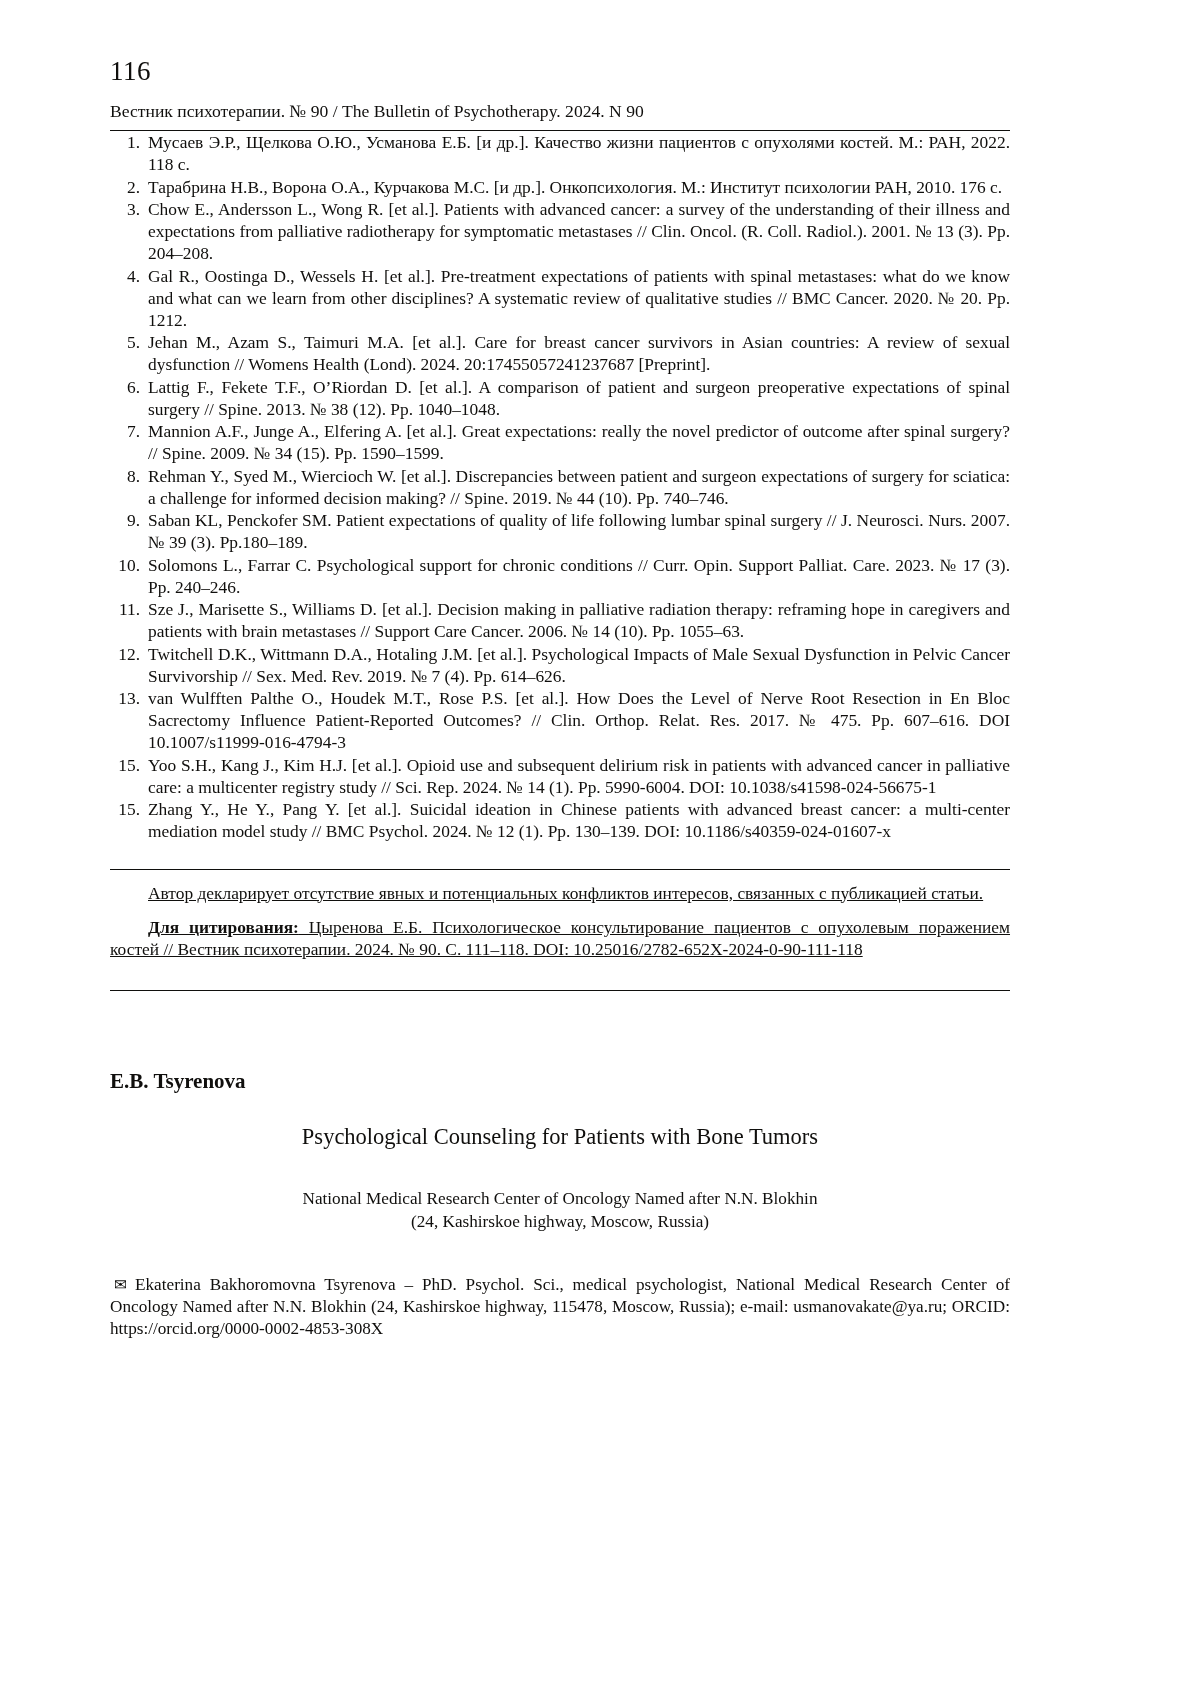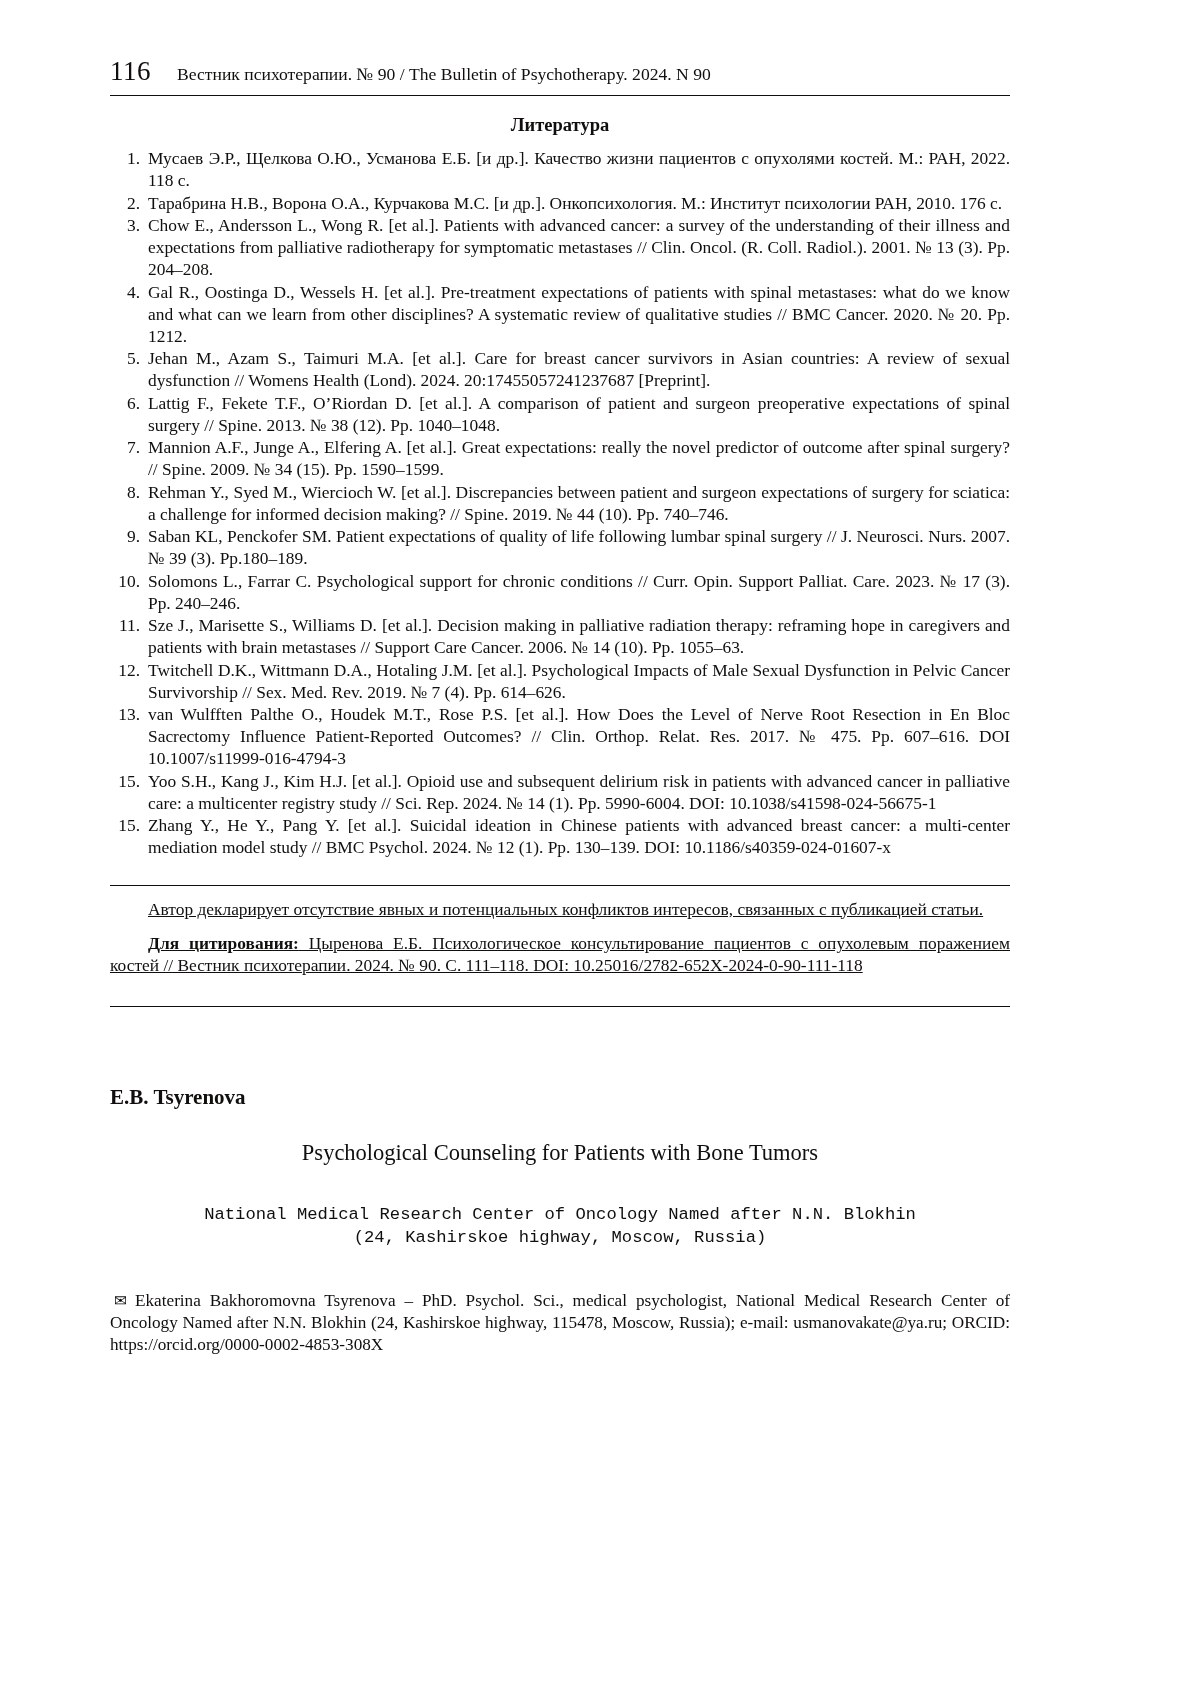--- a/index.html
+++ b/index.html
@@ -20,22 +20,23 @@
     position: absolute;
     left: 110px;
     top: 56px;
     width: 900px;
   }
 
   
   .runhead {
     display: flex;
     align-items: baseline;
-    gap: 26px;
+    gap: 14px;
     font-size: 17.5px;
+    flex-direction: column;
   }
   .runhead .folio {
     font-size: 27px;
     letter-spacing: 0.5px;
   }
   .runhead .journal {
     font-size: 17.6px;
     white-space: nowrap;
   }
   .runhead .journal .ital {
@@ -112,21 +113,20 @@
     text-align: center;
     font-weight: normal;
     font-size: 22.5px;
     margin-top: 30px;
   }
   .en-affil {
     text-align: center;
     font-size: 17.2px;
     margin-top: 38px;
     line-height: 1.32;
-    font-family: Liberation Mono, monospace;
   }
   .en-contact {
     margin-top: 40px;
     font-size: 17.2px;
     line-height: 1.3;
     text-align: justify;
   }
   .en-contact .env {
     font-size: 15.5px;
     padding-right: 8px;
@@ -140,21 +140,20 @@
   <div class="content">
 
     <div class="runhead">
       <div class="folio">116</div>
       <div class="journal">
         <span>Вестник психотерапии. № 90  /  </span><span class="ital">The Bulletin of Psychotherapy</span><span>. 2024. N 90</span>
       </div>
     </div>
     <div class="rule"></div>
 
-    <div class="ref-title">Литература</div>
 
     <ol class="refs">
       <li><span class="num">1.</span><span>Мусаев Э.Р., Щелкова О.Ю., Усманова Е.Б. [и др.]. Качество жизни пациентов с опухолями костей. М.: РАН, 2022. 118 с.</span></li>
       <li><span class="num">2.</span><span>Тарабрина Н.В., Ворона О.А., Курчакова М.С. [и др.]. Онкопсихология. М.: Институт психологии РАН, 2010. 176 с.</span></li>
       <li><span class="num">3.</span><span>Chow E., Andersson L., Wong R. [et al.]. Patients with advanced cancer: a survey of the understanding of their illness and expectations from palliative radiotherapy for symptomatic metastases // Clin. Oncol. (R. Coll. Radiol.). 2001. № 13 (3). Pp. 204–208.</span></li>
       <li><span class="num">4.</span><span>Gal R., Oostinga D., Wessels H. [et al.]. Pre-treatment expectations of patients with spinal metastases: what do we know and what can we learn from other disciplines? A systematic review of qualitative studies // BMC Cancer. 2020. № 20. Pp. 1212.</span></li>
       <li><span class="num">5.</span><span>Jehan M., Azam S., Taimuri M.A. [et al.]. Care for breast cancer survivors in Asian countries: A review of sexual dysfunction // Womens Health (Lond). 2024. 20:17455057241237687 [Preprint].</span></li>
       <li><span class="num">6.</span><span>Lattig F., Fekete T.F., O’Riordan D. [et al.]. A comparison of patient and surgeon preoperative expectations of spinal surgery // Spine. 2013. № 38 (12). Pp. 1040–1048.</span></li>
       <li><span class="num">7.</span><span>Mannion A.F., Junge A., Elfering A. [et al.]. Great expectations: really the novel predictor of outcome after spinal surgery? // Spine. 2009. № 34 (15). Pp. 1590–1599.</span></li>
       <li><span class="num">8.</span><span>Rehman Y., Syed M., Wiercioch W. [et al.]. Discrepancies between patient and surgeon expectations of surgery for sciatica: a challenge for informed decision making? // Spine. 2019. № 44 (10). Pp. 740–746.</span></li>

